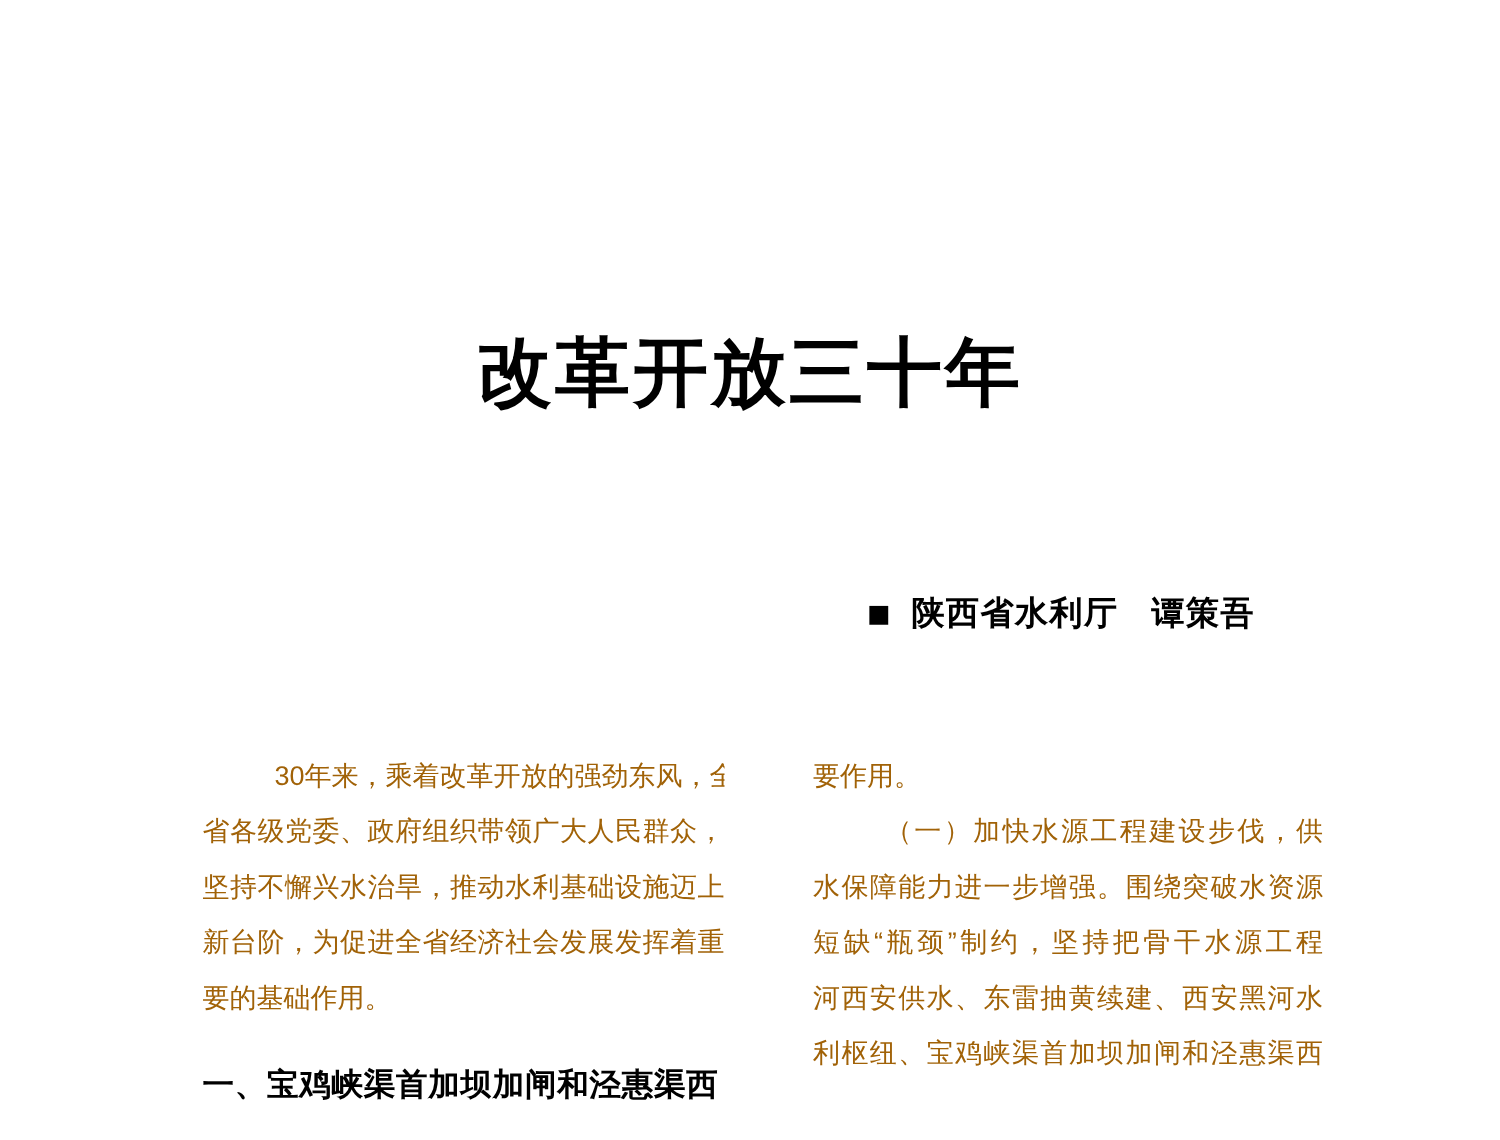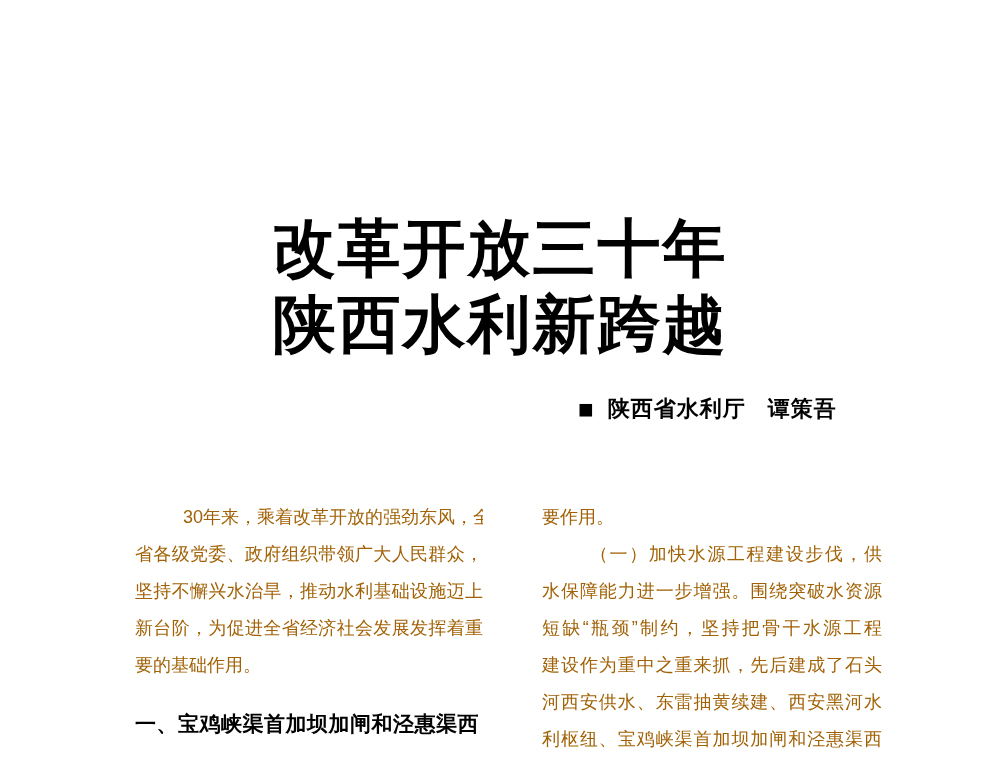--- a/index.html
+++ b/index.html
@@ -15,21 +15,21 @@
     overflow: hidden;
     font-family: "Liberation Sans", "DejaVu Sans", sans-serif;
     color: #141414;
   }
   .title-block {
     position: absolute;
     top: 210px;
     left: 0;
     width: 100%;
     text-align: center;
-    font-size: 63px;
+    font-size: 50px;
     font-weight: 700;
     line-height: 76px;
     letter-spacing: 2px;
     color: #000000;
     white-space: nowrap;
   }
   .byline {
     position: absolute;
     top: 394px;
     left: 578px;
@@ -87,21 +87,20 @@
     white-space: nowrap;
   }
 </style>
 </head>
 <body>
 
 <div class="page">
 
   <div class="title-block">
     <div>改革开放三十年</div>
-    <div>陕西水利新跨越</div>
   </div>
 
   <div class="byline">
     <span class="marker">■</span>
     <span class="affiliation">陕西省水利厅</span>
     <span class="author">谭策吾</span>
   </div>
 
   <div class="columns">
 
@@ -115,21 +114,20 @@
         </div>
       <div class="section-heading">一、宝鸡峡渠首加坝加闸和泾惠渠西</div>
     </div>
 
     <div class="col-right">
       <div>
           <div class="bodyline last">要作用。</div>
           <div class="bodyline indent">（一）加快水源工程建设步伐，供</div>
           <div class="bodyline">水保障能力进一步增强。围绕突破水资源</div>
           <div class="bodyline">短缺“瓶颈”制约，坚持把骨干水源工程</div>
-          <div class="bodyline">建设作为重中之重来抓，先后建成了石头</div>
           <div class="bodyline">河西安供水、东雷抽黄续建、西安黑河水</div>
           <div class="bodyline">利枢纽、宝鸡峡渠首加坝加闸和泾惠渠西</div>
         </div>
     </div>
 
   </div>
 
 </div>
 
 </body></html>

